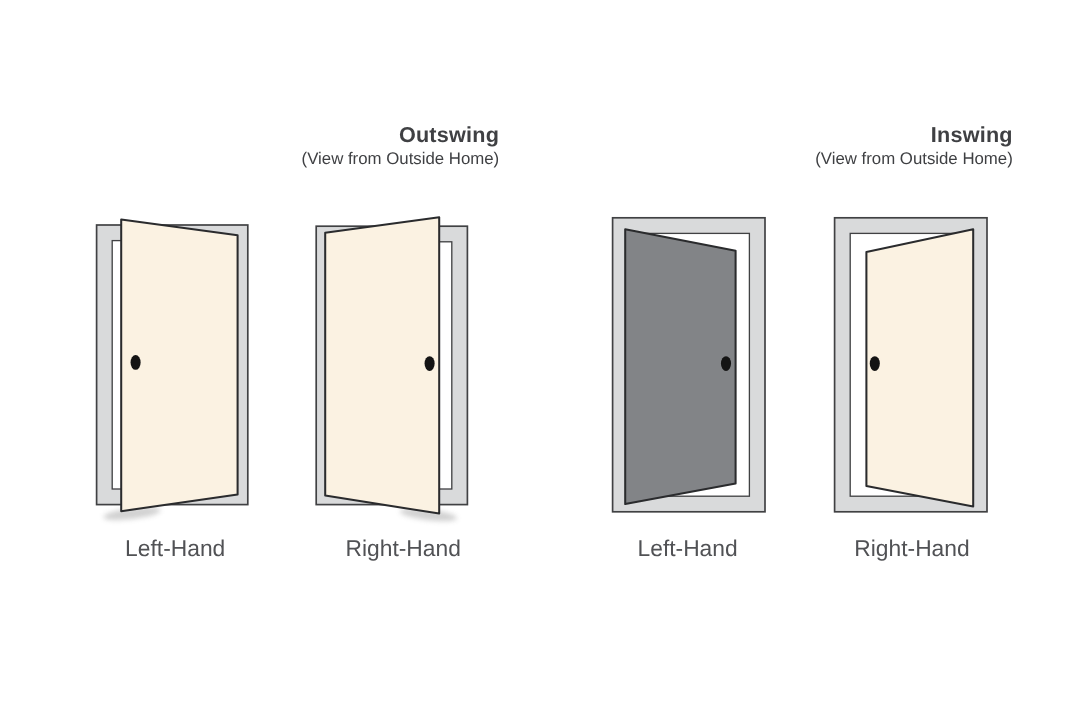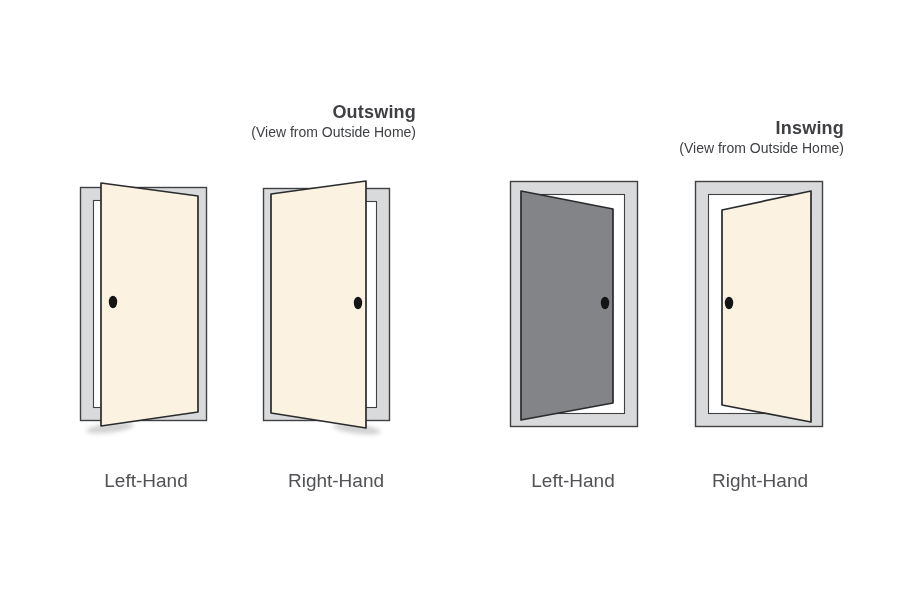--- a/index.html
+++ b/index.html
@@ -15,21 +15,21 @@
     background: #ffffff;
     overflow: hidden;
   }
   .section-header {
     position: absolute;
     top: 102px;
     width: 360px;
     text-align: right;
   }
   .section-header.outswing { left: 56px; }
-  .section-header.inswing  { left: 484px; margin-top: 16px; }
+  .section-header.inswing  { left: 484px; }
   .section-title {
     font-size: 18px;
     font-weight: bold;
     line-height: 21px;
     color: var(--title-text, #3f4043);
     letter-spacing: 0.2px;
   }
   .section-subtitle {
     font-size: 14px;
     line-height: 19px;
@@ -40,21 +40,21 @@
     width: 160px;
     height: 280px;
     top: 170px;
   }
   .door-svg.d1 { left: 60px;  }
   .door-svg.d2 { left: 245px; }
   .door-svg.d3 { left: 500px; }
   .door-svg.d4 { left: 680px; }
   .door-label {
     position: absolute;
-    top: 470px;
+    top: 447px;
     width: 160px;
     text-align: center;
     font-size: 19px;
     color: var(--label-text, #515255);
   }
   .door-label.l1 { left: 66px;  }
   .door-label.l2 { left: 256px; }
   .door-label.l3 { left: 493px; }
   .door-label.l4 { left: 680px; }
 

